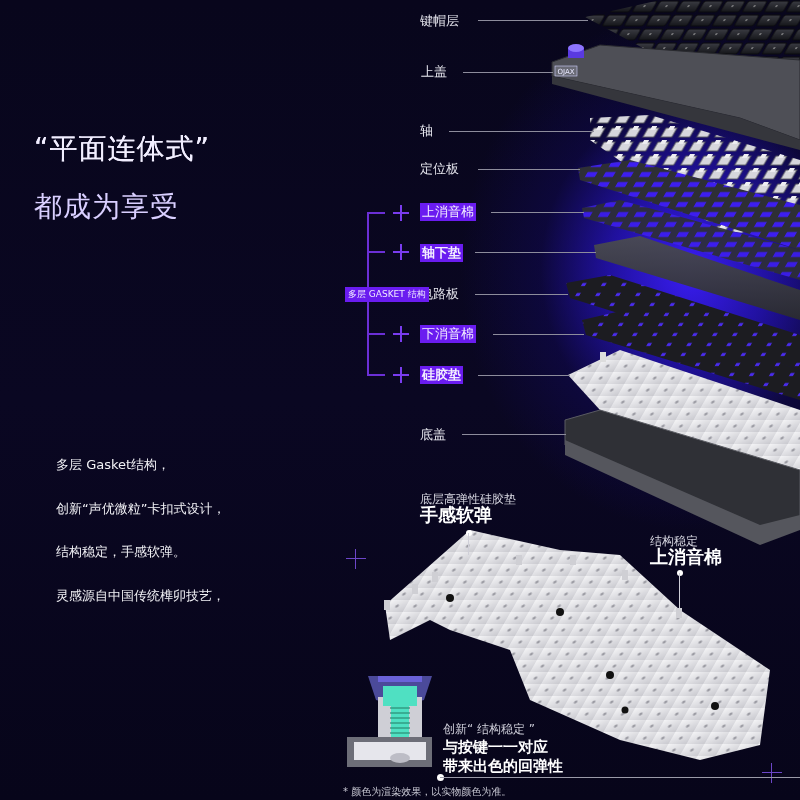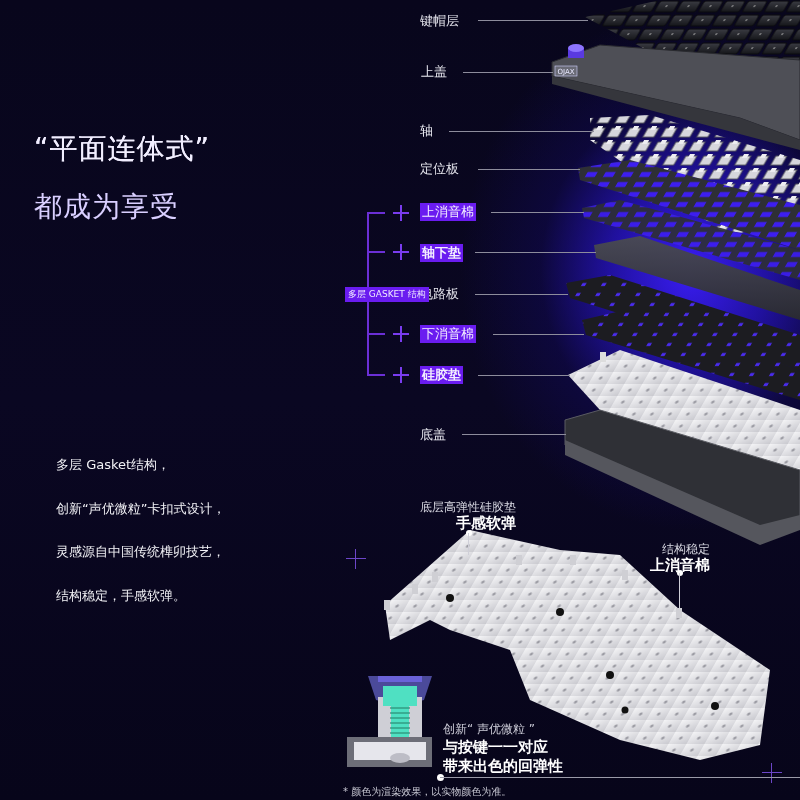--- a/index.html
+++ b/index.html
@@ -26,23 +26,23 @@
   .cross::before, .cross::after { content:""; position:absolute; background:#7a3cf0; }
   .cross::before { left:7px; top:0; width:2px; height:16px; }
   .cross::after { left:0; top:7px; width:16px; height:2px; }
   .gasket-tag { position:absolute; left:345px; top:287px; background:#6a1cf0; color:#f0eaff; font-size:9px; height:15px; line-height:15px; padding:0 3px; white-space:nowrap; }
 
   .deco-cross { position:absolute; width:20px; height:20px; }
   .deco-cross::before, .deco-cross::after { content:""; position:absolute; background:#6c46c8; }
   .deco-cross::before { left:9px; top:0; width:1px; height:20px; }
   .deco-cross::after { left:0; top:9px; width:20px; height:1px; }
 
-  .callout { position:absolute; text-align:right; white-space:nowrap;margin-top:8px; }
+  .callout { position:absolute; text-align:left; white-space:nowrap; }
   .callout .c1 { color:#d8d8e2; font-size:12px; line-height:16px; }
-  .callout .c2 { color:#ffffff; font-size:15px; font-weight:bold; line-height:16px; }
+  .callout .c2 { color:#ffffff; font-size:18px; font-weight:bold; line-height:16px; }
   .pin { position:absolute; width:1px; background:#cfcfd8; }
   .pin-dot { position:absolute; width:6px; height:6px; border-radius:50%; background:#ffffff; }
 
   .switch-text { position:absolute; left:443px; top:721px; white-space:nowrap; }
   .switch-text .s1 { color:#cfcfda; font-size:12px; line-height:17px; }
   .switch-text .s2 { color:#fff; font-size:15px; font-weight:bold; line-height:19px; }
   .foot-line { position:absolute; left:440px; top:777px; width:360px; height:1px; background:#9a9aa8; }
   .foot-dot { position:absolute; left:437px; top:774px; width:7px; height:7px; border-radius:50%; background:#fff; }
   .footnote { position:absolute; left:343px; top:785px; color:#c9c9d4; font-size:10px; white-space:nowrap; }
 
@@ -54,22 +54,22 @@
 <div class="stage">
 
   <div class="headline">
     <div class="h1">“平面连体式”</div>
     <div class="h4">都成为享受</div>
   </div>
 
   <div class="desc">
     <div>多层 Gasket结构，</div>
     <div>创新“声优微粒”卡扣式设计，</div>
+    <div>结构稳定，手感软弹。</div>
     <div>灵感源自中国传统榫卯技艺，</div>
-    <div>结构稳定，手感软弹。</div>
   </div>
 
   <div class="deco-cross" style="left:346px;top:549px;"></div>
   <div class="deco-cross" style="left:762px;top:763px;"></div>
 
   <svg width="800" height="800" viewBox="0 0 800 800">
     <defs>
       <linearGradient id="capG" x1="0" y1="0" x2="0" y2="1">
         <stop offset="0" stop-color="#3a3b42"></stop>
           <stop offset="1" stop-color="#15161a"></stop>
@@ -216,21 +216,21 @@
   <div class="pin" style="left:468px;top:533px;height:22px;"></div>
 
   <div class="callout" style="left:650px;top:533px;">
     <div class="c1">结构稳定</div>
     <div class="c2">上消音棉</div>
   </div>
   <div class="pin-dot" style="left:677px;top:570px;"></div>
   <div class="pin" style="left:679px;top:573px;height:36px;"></div>
 
   <div class="switch-text">
-    <div class="s1">创新“ 声优微粒 ”</div>
+    <div class="s1">创新“ 结构稳定 ”</div>
     <div class="s2">与按键一一对应</div>
     <div class="s2">带来出色的回弹性</div>
   </div>
   <div class="foot-dot"></div>
   <div class="foot-line"></div>
 
   <div class="footnote">* 颜色为渲染效果，以实物颜色为准。</div>
 </div>
 
 </body></html>

